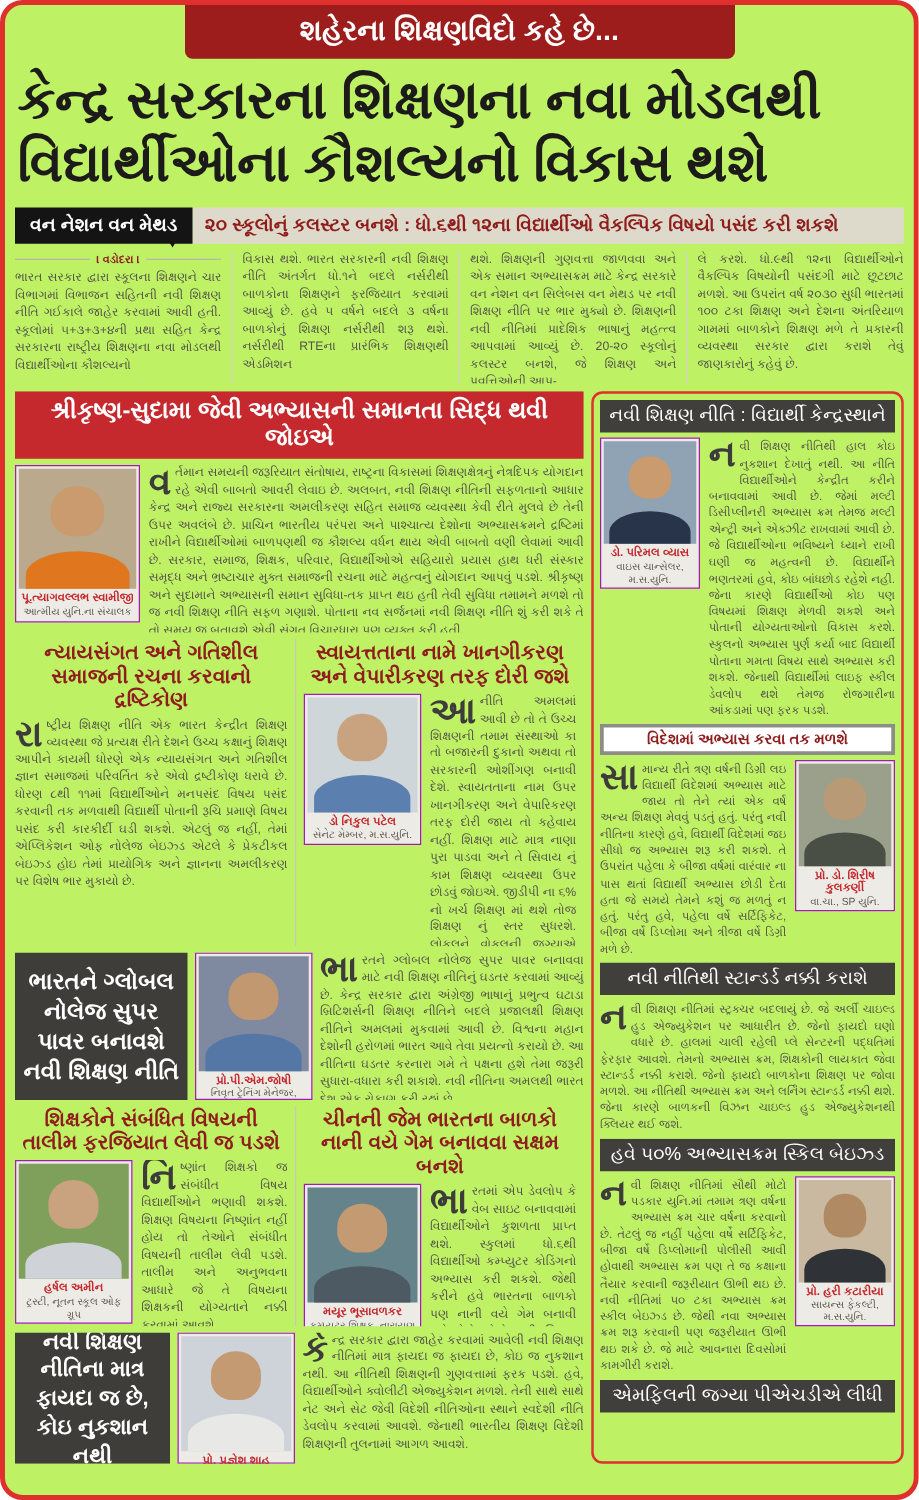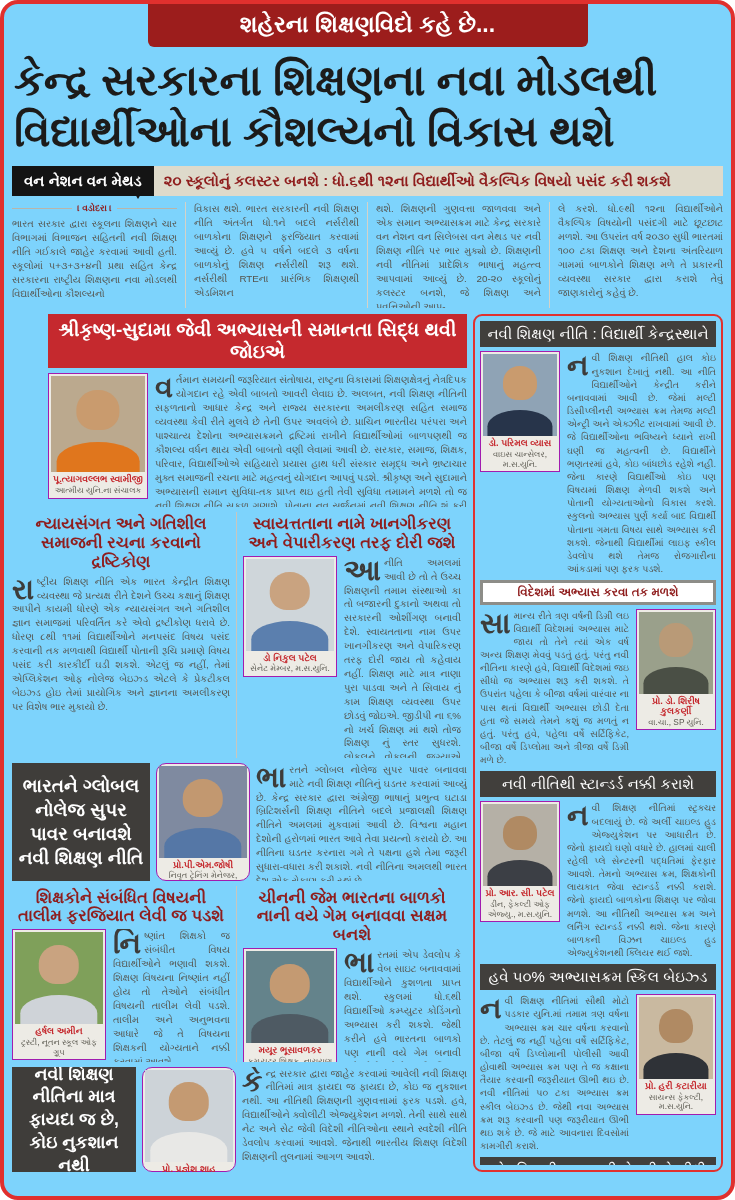--- a/index.html
+++ b/index.html
@@ -1,18 +1,18 @@
 <!DOCTYPE html>
 <html lang="gu"><head>
 <meta charset="utf-8">
 <style>
   html,body{margin:0;padding:0;background:#ffffff;}
   *{box-sizing:border-box;}
   body{font-family:"Liberation Sans","DejaVu Sans",sans-serif;color:#55534c;}
-  .page{position:relative;width:735px;height:1200px;background:#7dd3fc;overflow:hidden;
+  .page{position:relative;width:735px;height:1200px;background:#bef264;overflow:hidden;
         border:4px solid #e0302e;border-radius:18px;padding:0 8px 8px 8px;}
   
   .kicker{width:440px;margin:0 auto;background:#9c1d1c;color:#fff;text-align:center;
           font-weight:bold;font-size:23px;padding:7px 4px 9px;border-radius:0 0 6px 6px;}
   .headline{margin:8px 2px 2px;color:#1c1b1a;font-weight:bold;font-size:43px;line-height:1.18;
             letter-spacing:-0.5px;}
   .subhead-row{display:flex;align-items:stretch;margin:10px 0 6px;}
   .tagbox{position:relative;background:#141414;color:#fff;font-weight:bold;font-size:15px;
           padding:6px 12px;white-space:nowrap;display:flex;align-items:center;}
   .tagbox::after{content:"";position:absolute;right:10px;bottom:-9px;border:6px solid transparent;
@@ -65,30 +65,30 @@
   .ph-nikul{--pbg:#cfd6da;--skin:#c9a380;--shirt:#5b7fae;}
   .ph-shirish{--pbg:#9aa08b;--skin:#b99a77;--shirt:#4a4f45;}
   .ph-rcpatel{--pbg:#b5b0a6;--skin:#b08a63;--shirt:#3c3f45;}
   .ph-joshi{--pbg:#7f8aa0;--skin:#c29870;--shirt:#5577a6;}
   .ph-harshal{--pbg:#7fa05a;--skin:#c9a380;--shirt:#cfd3d8;}
   .ph-mayur{--pbg:#64838b;--skin:#c49a72;--shirt:#4e5a63;}
   .ph-hari{--pbg:#c9b9a0;--skin:#b08a63;--shirt:#2f3237;}
   .ph-pragnesh{--pbg:#cdd3d8;--skin:#c49a72;--shirt:#e8e8e6;}
   
   .sec{overflow:hidden;}
-  .sec-a{height:196px;margin-left:36px;}
+  .sec-a{height:196px;}
   .pair{display:flex;gap:0;height:246px;}
   .pair > .sec{flex:1;padding:0 6px;}
   .pair > .sec + .sec{border-left:1px solid #c9c6bd;}
   .bandbox{display:flex;gap:6px;height:120px;align-items:stretch;}
   .bandbox.k{height:108px;}
   .darktitle{width:138px;background:#3f3d3a;color:#fff;font-weight:bold;font-size:18.5px;
              line-height:1.3;display:flex;align-items:center;justify-content:center;
              text-align:center;padding:6px;}
-  .bandbox .person{float:none;flex:0 0 94px;margin:0;border-radius:10px;}
+  .bandbox .person{float:none;flex:0 0 94px;margin:0;}
   .bandbox .copy{flex:1;}
   .rsec{overflow:hidden;}
 </style>
 </head>
 <body>
 
 <div class="page">
 
   <div class="kicker">શહેરના શિક્ષણવિદો કહે છે...</div>
 
@@ -228,27 +228,20 @@
               <div class="prole">વા.ચા., SP યુનિ.</div>
             </figcaption>
           </figure>
           <p class="copy"><span class="dropcap">સા</span><span>માન્ય રીતે ત્રણ વર્ષની ડિગ્રી લઇ વિદ્યાર્થી વિદેશમાં અભ્યાસ માટે જાય તો તેને ત્યાં એક વર્ષ અન્ય શિક્ષણ મેવવું પડતું હતું. પરંતુ નવી નીતિના કારણે હવે, વિદ્યાર્થી વિદેશમાં જઇ સીધો જ અભ્યાસ શરૂ કરી શકશે. તે ઉપરાંત પહેલા કે બીજા વર્ષમાં વારંવાર ના પાસ થતાં વિદ્યાર્થી અભ્યાસ છોડી દેતા હતા જે સમયે તેમને કશું જ મળતું ન હતું. પરંતુ હવે, પહેલા વર્ષે સર્ટિફિકેટ, બીજા વર્ષે ડિપ્લોમા અને ત્રીજા વર્ષે ડિગ્રી મળે છે.</span></p>
         </div>
       </section>
 
       <section class="rsec">
         <div class="hdr-dark">નવી નીતિથી સ્ટાન્ડર્ડ નક્કી કરાશે</div>
         <div style="margin-top:4px;">
-          <figure class="person">
-            <div class="photo ph-rcpatel"></div>
-            <figcaption>
-              <div class="pname">પ્રો. આર. સી. પટેલ</div>
-              <div class="prole">ડીન, ફેકલ્ટી ઓફ એજ્યુ., મ.સ.યુનિ.</div>
-            </figcaption>
-          </figure>
           <p class="copy"><span class="dropcap">ન</span><span>વી શિક્ષણ નીતિમાં સ્ટ્રક્ચર બદલાયું છે. જે અર્લી ચાઇલ્ડ હુડ એજ્યુકેશન પર આધારીત છે. જેનો ફાયદો ઘણો વધારે છે. હાલમાં ચાલી રહેલી પ્લે સેન્ટરની પદ્ધતિમાં ફેરફાર આવશે. તેમનો અભ્યાસ ક્રમ, શિક્ષકોની લાયકાત જેવા સ્ટાન્ડર્ડ નક્કી કરાશે. જેનો ફાયદો બાળકોના શિક્ષણ પર જોવા મળશે. આ નીતિથી અભ્યાસ ક્રમ અને લર્નિંગ સ્ટાન્ડર્ડ નક્કી થશે. જેના કારણે બાળકની વિઝન ચાઇલ્ડ હુડ એજ્યુકેશનથી ક્લિયર થઈ જશે.</span></p>
         </div>
       </section>
 
       <section class="rsec">
         <div class="hdr-dark">હવે ૫૦% અભ્યાસક્રમ સ્કિલ બેઇઝ્ડ</div>
         <div style="margin-top:4px;">
           <figure class="person right">
             <div class="photo ph-hari"></div>
             <figcaption>

